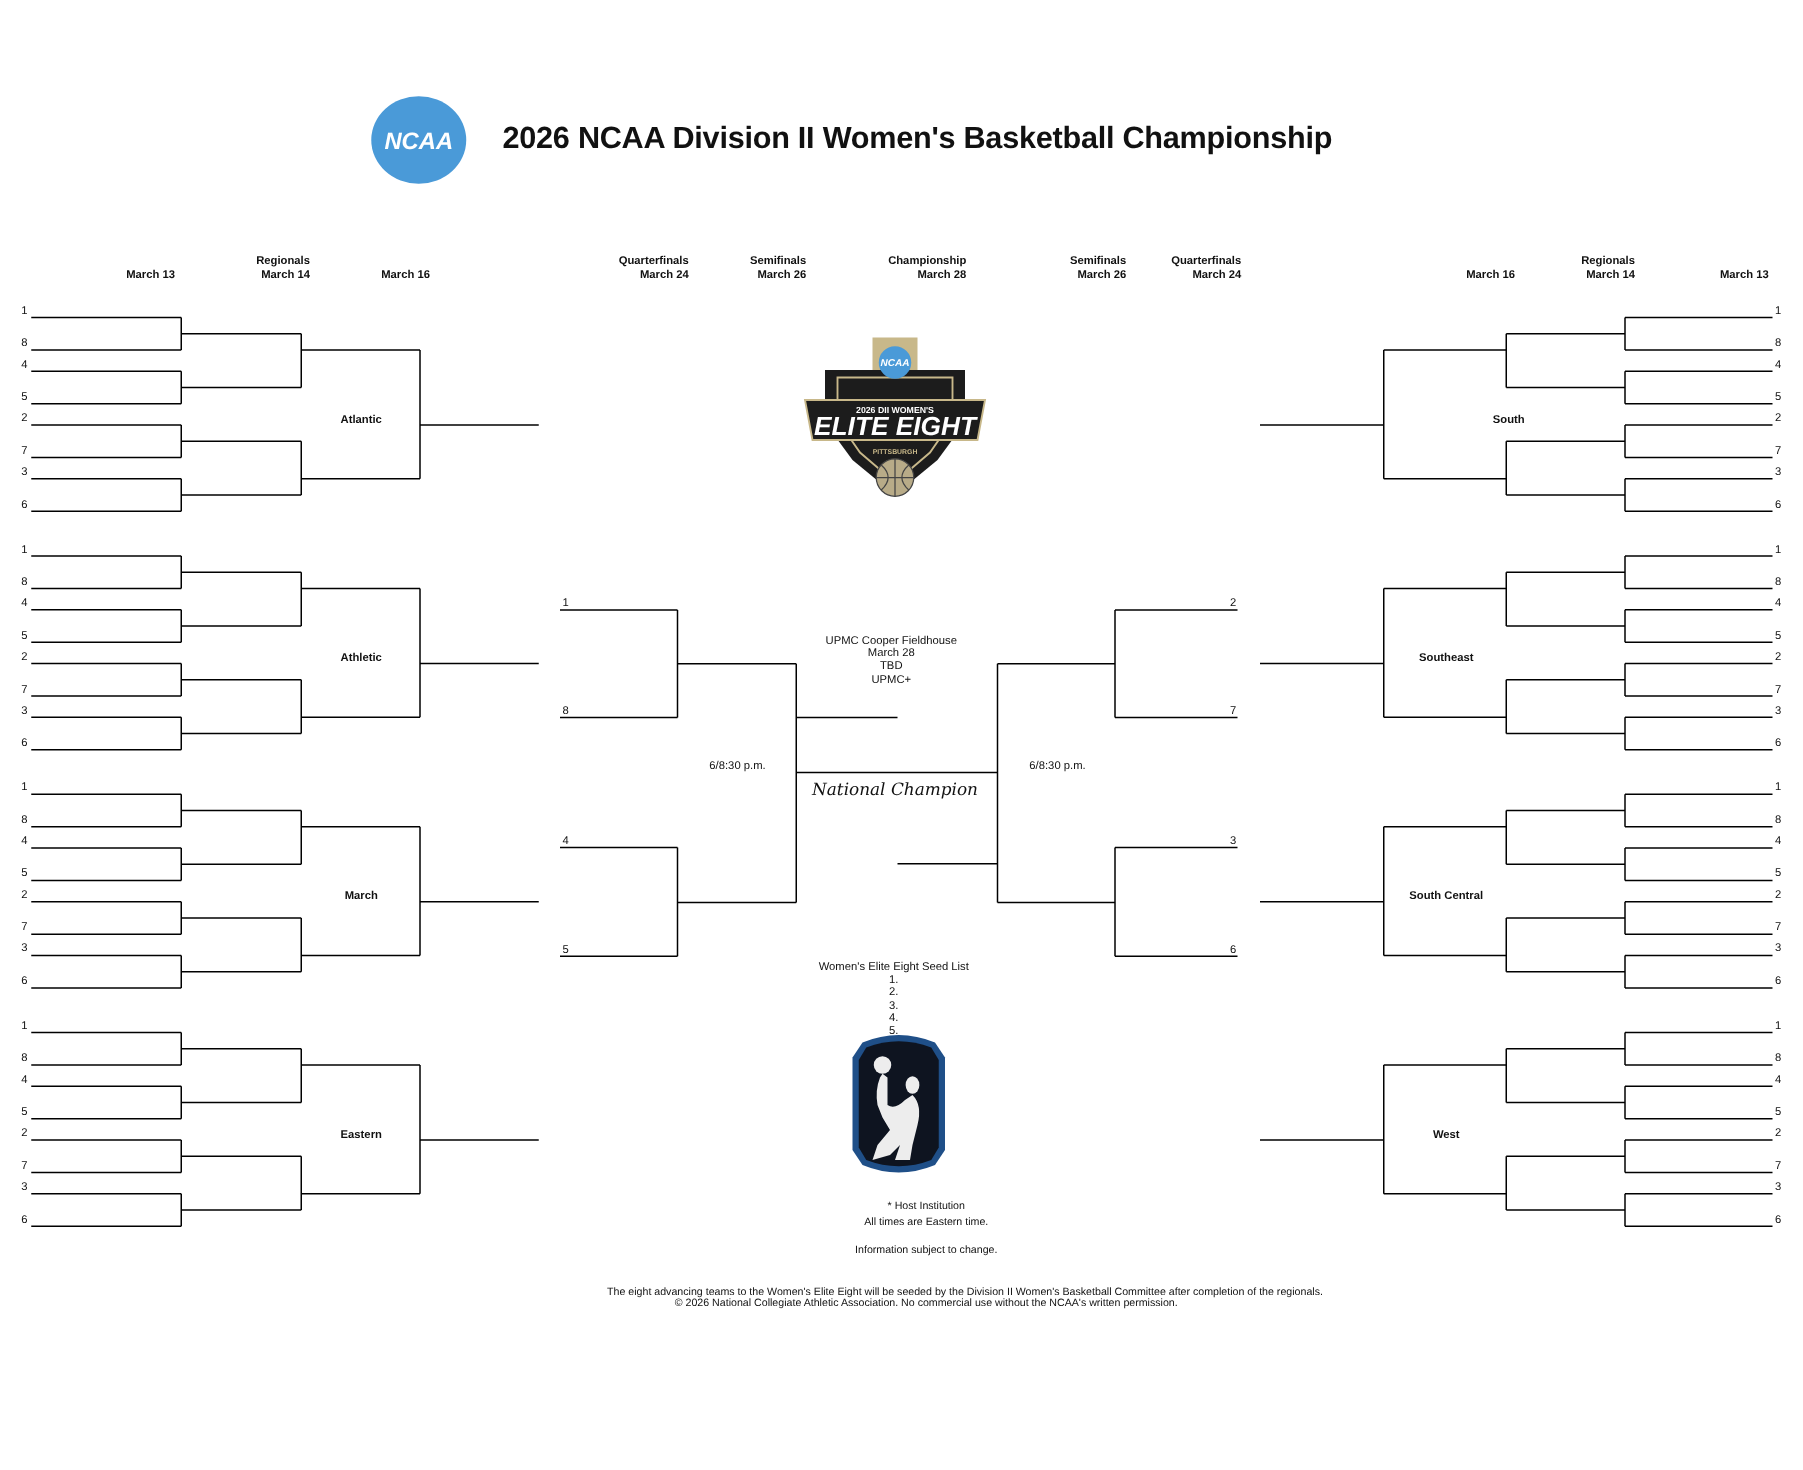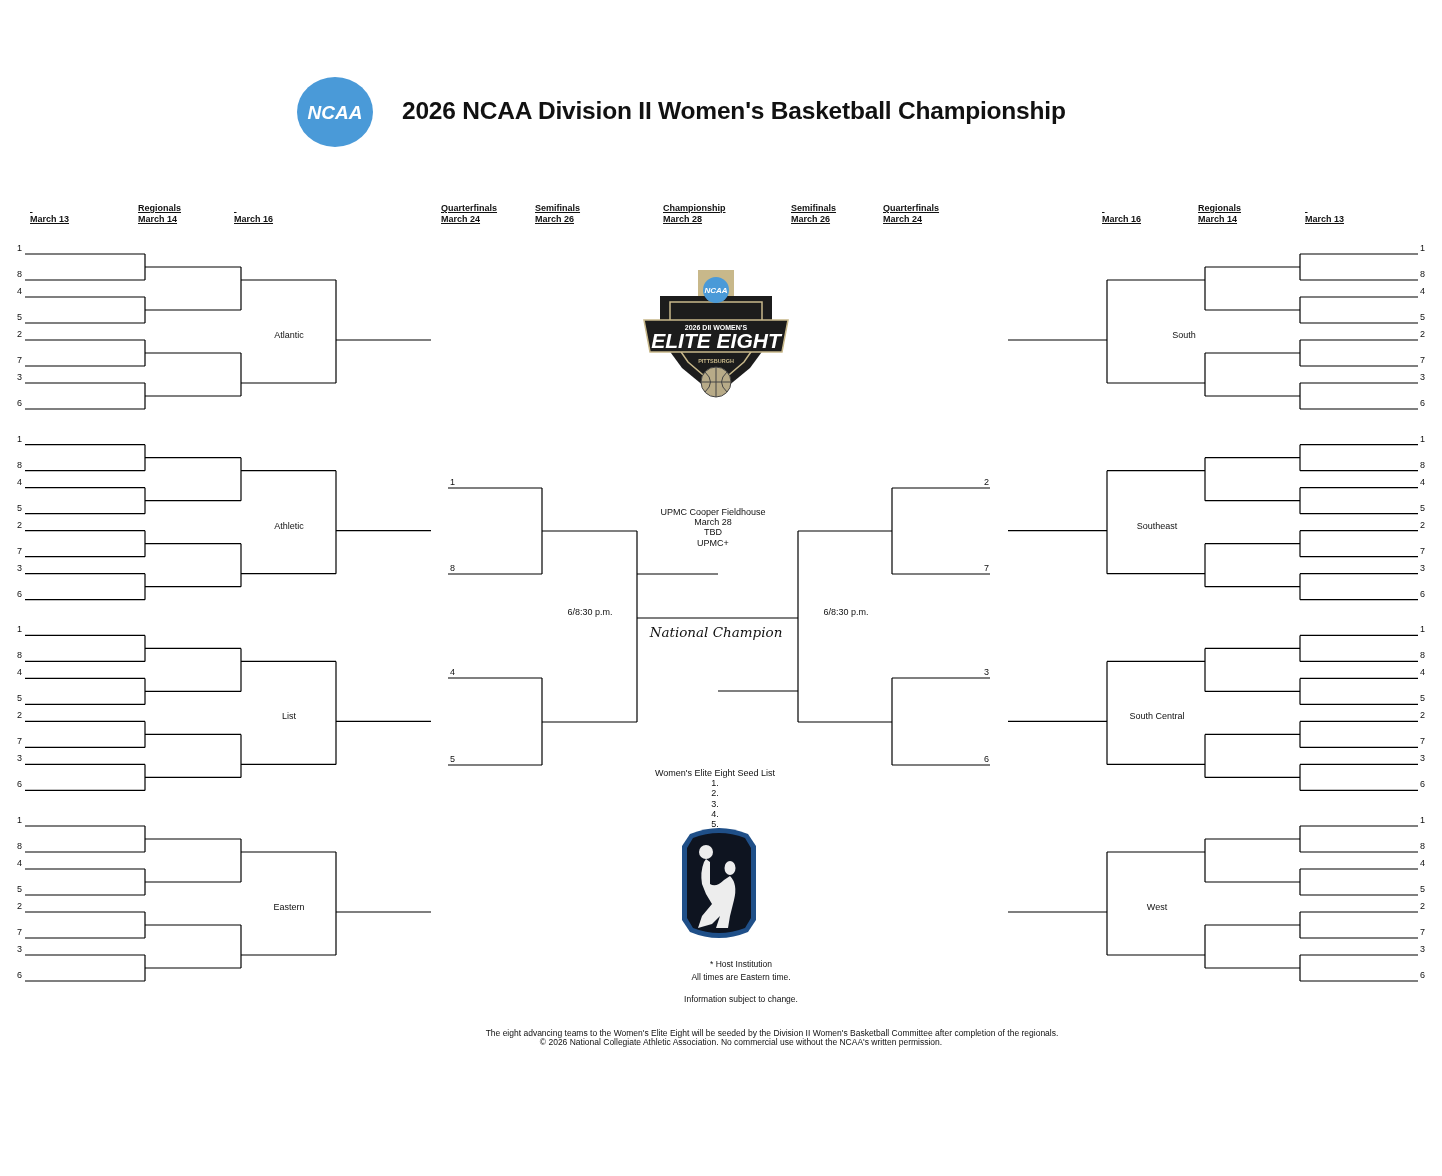--- a/index.html
+++ b/index.html
@@ -1,23 +1,23 @@
 <!DOCTYPE html>
 <html><head>
 <meta charset="utf-8">
 <style>
   html, body { margin: 0; padding: 0; background: #ffffff; }
   body { width: 1442px; height: 1176px; position: relative; overflow: hidden;
          font-family: "Liberation Sans", sans-serif; color: #111; }
   .abs { position: absolute; }
   #title { left: 402px; top: 97px; font-size: 24.5px; font-weight: bold; white-space: nowrap; letter-spacing: -0.2px; }
   #ncaa-logo { left: 295px; top: 76px; width: 80px; height: 72px; }
-  .hdr { position: absolute; font-size: 9px; font-weight: bold; text-align: left; line-height: 11px; width: 110px; text-decoration: underline; }
+  .hdr { position: absolute; font-size: 9px; font-weight: bold; text-align: right; line-height: 11px; width: 110px; }
   .seed { position: absolute; font-size: 9px; line-height: 10px; }
-  .region-label { position: absolute; font-size: 9px; font-weight: normal; width: 120px; text-align: center; }
+  .region-label { position: absolute; font-size: 9px; font-weight: bold; width: 120px; text-align: center; }
   #bracket-svg { position: absolute; left: 0; top: 0; }
   .center-text { position: absolute; font-size: 9px; text-align: center; line-height: 10.2px; width: 200px; margin-top: 47px; }
   #champ-label { left: 616px; top: 624px; width: 200px; text-align: center; font-family: "DejaVu Serif", "Liberation Serif", serif; font-style: italic; font-size: 13.5px; }
   .time { position: absolute; font-size: 9px; width: 80px; text-align: center; }
   .footer-line { position: absolute; left: 0; width: 1442px; text-align: center; font-size: 8.5px; margin-left: 20px; }
   #elite-logo { left: 640px; top: 268px; width: 152px; height: 136px; }
   #bball-logo { left: 676px; top: 824px; width: 86px; height: 118px; }
 </style>
 </head>
 <body>
@@ -286,21 +286,21 @@
     <div class="seed" style="left: 17px; top: 398px;">6</div>
     <div class="region-label" style="left: 229px; top: 330px;">Atlantic</div>
     <div class="seed" style="left: 1420px; top: 243px;">1</div>
     <div class="seed" style="left: 1420px; top: 269px;">8</div>
     <div class="seed" style="left: 1420px; top: 286px;">4</div>
     <div class="seed" style="left: 1420px; top: 312px;">5</div>
     <div class="seed" style="left: 1420px; top: 329px;">2</div>
     <div class="seed" style="left: 1420px; top: 355px;">7</div>
     <div class="seed" style="left: 1420px; top: 372px;">3</div>
     <div class="seed" style="left: 1420px; top: 398px;">6</div>
-    <div class="region-label" style="left: 1124px; top: 330px;">South</div>
+    <div class="region-label" style="left: 1147px; top: 330px;">South</div>
     <div class="seed" style="left: 17px; top: 433.7px;">1</div>
     <div class="seed" style="left: 17px; top: 459.7px;">8</div>
     <div class="seed" style="left: 17px; top: 476.7px;">4</div>
     <div class="seed" style="left: 17px; top: 502.7px;">5</div>
     <div class="seed" style="left: 17px; top: 519.7px;">2</div>
     <div class="seed" style="left: 17px; top: 545.7px;">7</div>
     <div class="seed" style="left: 17px; top: 562.7px;">3</div>
     <div class="seed" style="left: 17px; top: 588.7px;">6</div>
     <div class="region-label" style="left: 229px; top: 520.7px;">Athletic</div>
     <div class="seed" style="left: 1420px; top: 433.7px;">1</div>
@@ -313,21 +313,21 @@
     <div class="seed" style="left: 1420px; top: 588.7px;">6</div>
     <div class="region-label" style="left: 1097px; top: 520.7px;">Southeast</div>
     <div class="seed" style="left: 17px; top: 624.4px;">1</div>
     <div class="seed" style="left: 17px; top: 650.4px;">8</div>
     <div class="seed" style="left: 17px; top: 667.4px;">4</div>
     <div class="seed" style="left: 17px; top: 693.4px;">5</div>
     <div class="seed" style="left: 17px; top: 710.4px;">2</div>
     <div class="seed" style="left: 17px; top: 736.4px;">7</div>
     <div class="seed" style="left: 17px; top: 753.4px;">3</div>
     <div class="seed" style="left: 17px; top: 779.4px;">6</div>
-    <div class="region-label" style="left: 229px; top: 711.4px;">List</div>
+    <div class="region-label" style="left: 229px; top: 711.4px;">March</div>
     <div class="seed" style="left: 1420px; top: 624.4px;">1</div>
     <div class="seed" style="left: 1420px; top: 650.4px;">8</div>
     <div class="seed" style="left: 1420px; top: 667.4px;">4</div>
     <div class="seed" style="left: 1420px; top: 693.4px;">5</div>
     <div class="seed" style="left: 1420px; top: 710.4px;">2</div>
     <div class="seed" style="left: 1420px; top: 736.4px;">7</div>
     <div class="seed" style="left: 1420px; top: 753.4px;">3</div>
     <div class="seed" style="left: 1420px; top: 779.4px;">6</div>
     <div class="region-label" style="left: 1097px; top: 711.4px;">South Central</div>
     <div class="seed" style="left: 17px; top: 815px;">1</div>

